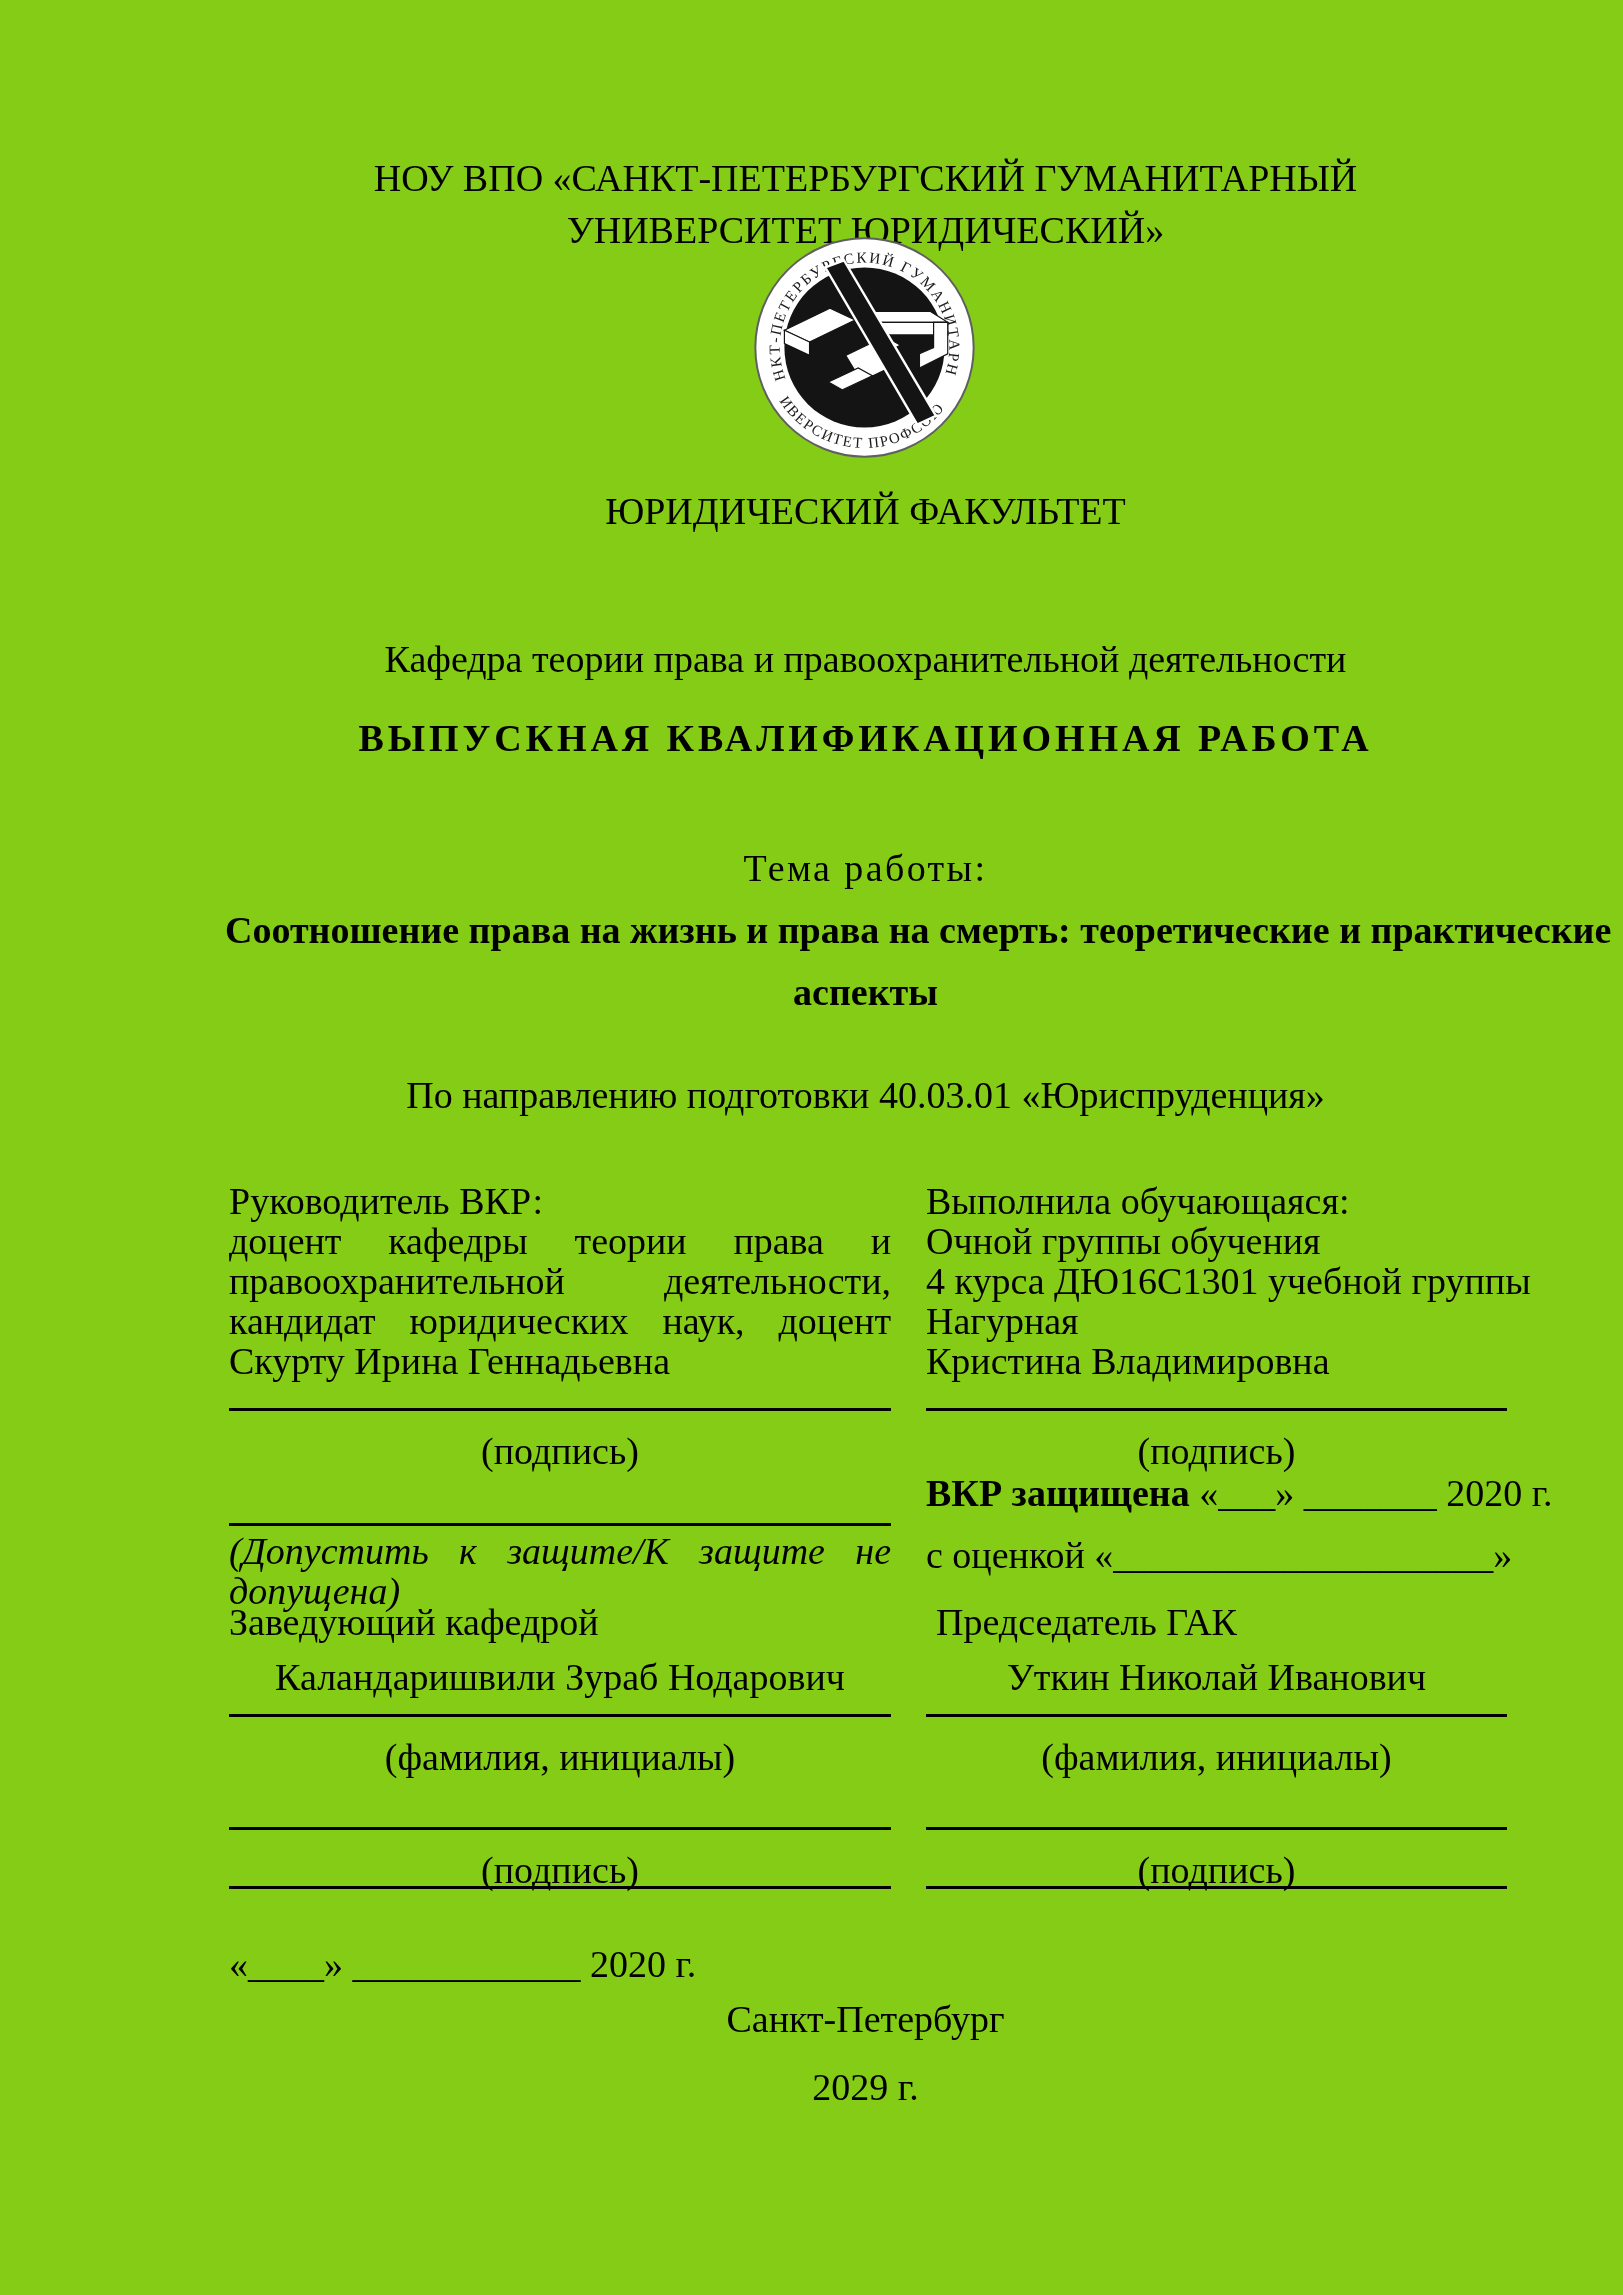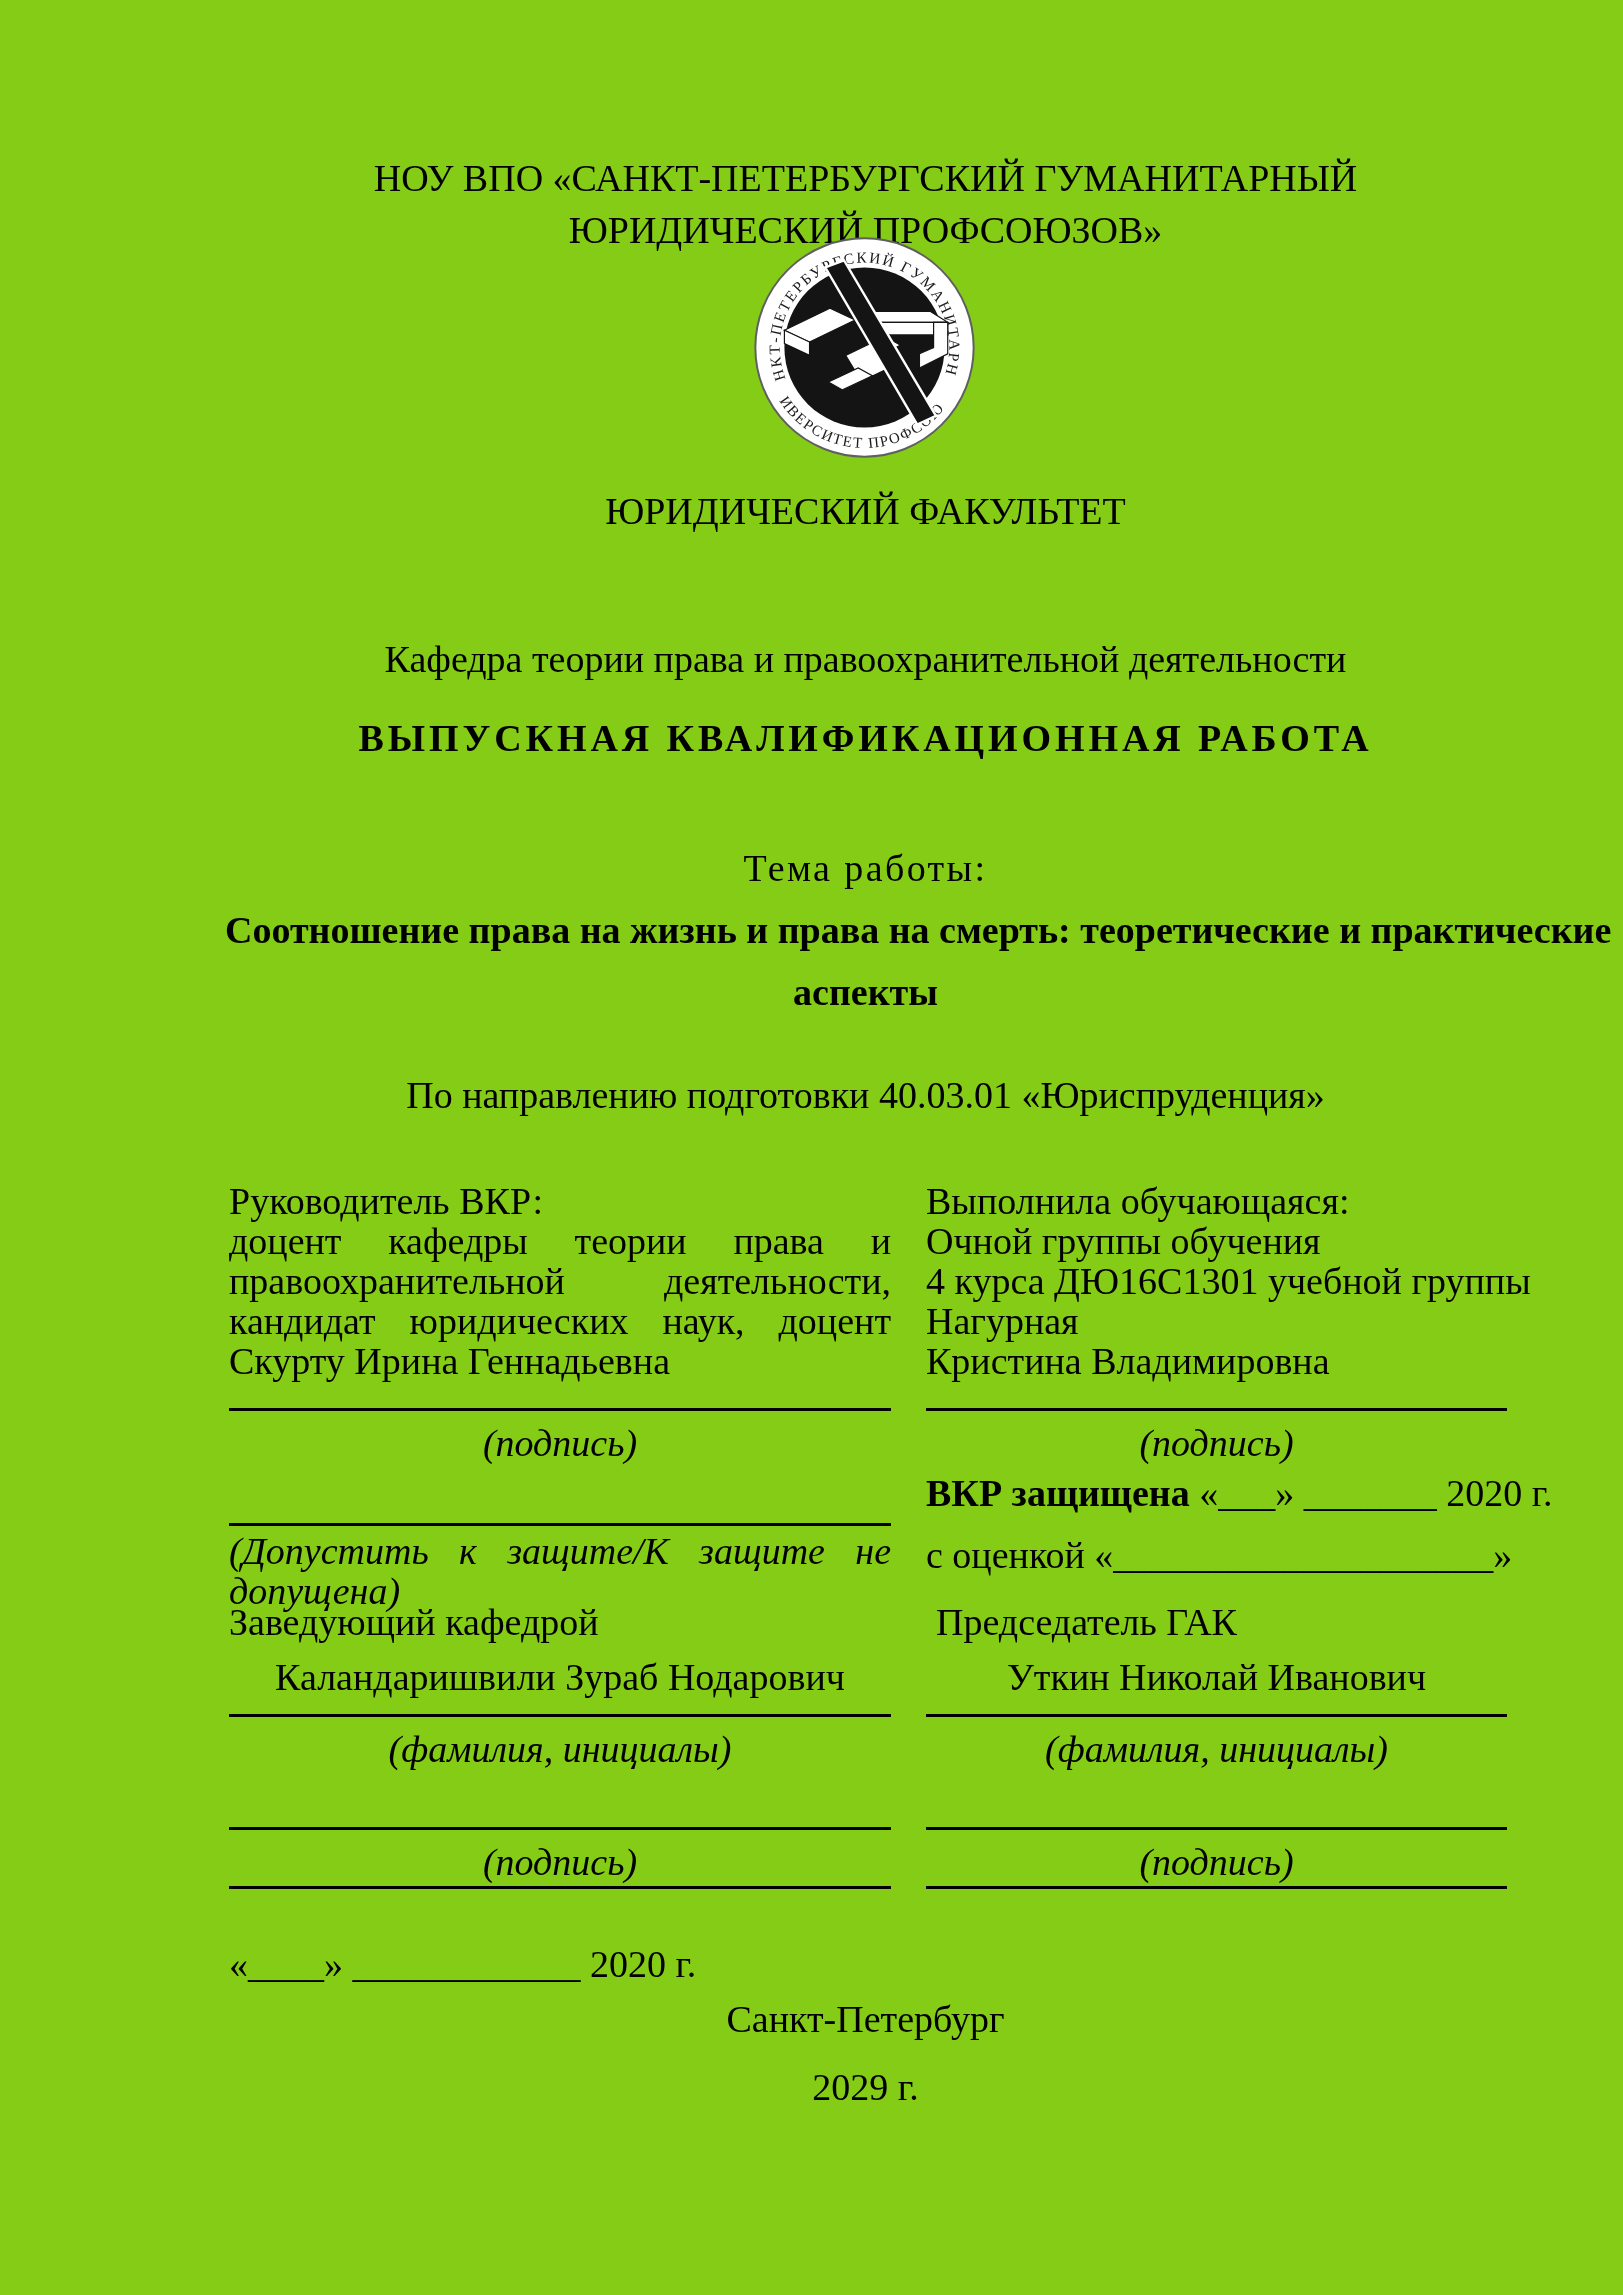--- a/index.html
+++ b/index.html
@@ -14,34 +14,34 @@
     line-height: 1.05;
     overflow: hidden;
   }
   .abs  { position: absolute; }
   .ctr  { text-align: center; }
   .just { text-align: justify; }
   .nowrap { white-space: nowrap; }
   .b { font-weight: bold; }
   .i { font-style: italic; }
   .rule { border-top: 3.1px solid #000; height: 0; }
-  .cap  { padding-top: 13px; text-align: center; font-style: italic; }
+  .cap  { padding-top: 21px; text-align: center; }
   .orgname { line-height: 1.38; }
   .worktype { font-weight: bold; letter-spacing: 3.9px; }
   .themelabel { letter-spacing: 2.4px; }
   .themetitle { font-weight: bold; line-height: 1.62; }
 </style>
 </head>
 <body>
 
 <div class="page">
 
   <div class="abs ctr orgname" style="left:225px; top:152px; width:1281px;">
     <div class="nowrap">НОУ ВПО «САНКТ-ПЕТЕРБУРГСКИЙ ГУМАНИТАРНЫЙ</div>
-    <div class="nowrap">ЮРИДИЧЕСКИЙ ПРОФСОЮЗОВ»</div>
+    <div class="nowrap">УНИВЕРСИТЕТ ЮРИДИЧЕСКИЙ»</div>
   </div>
 
   <div class="abs" style="left:753px; top:236px; width:223px; height:223px;">
     <svg viewBox="0 0 284 284" width="223" height="223" style="font-size:48px">
       <circle cx="142" cy="142" r="139" fill="#ffffff" stroke="#5f5f5f" stroke-width="2.5"></circle>
       <circle cx="142" cy="142" r="102" fill="#141414"></circle>
       <defs>
         <path id="arcTop" d="M 40.5 178.9 A 108 108 0 1 1 243.5 178.9"></path>
         <path id="arcBot" d="M 37.2 215.4 A 128 128 0 0 0 246.8 215.4"></path>
       </defs>

